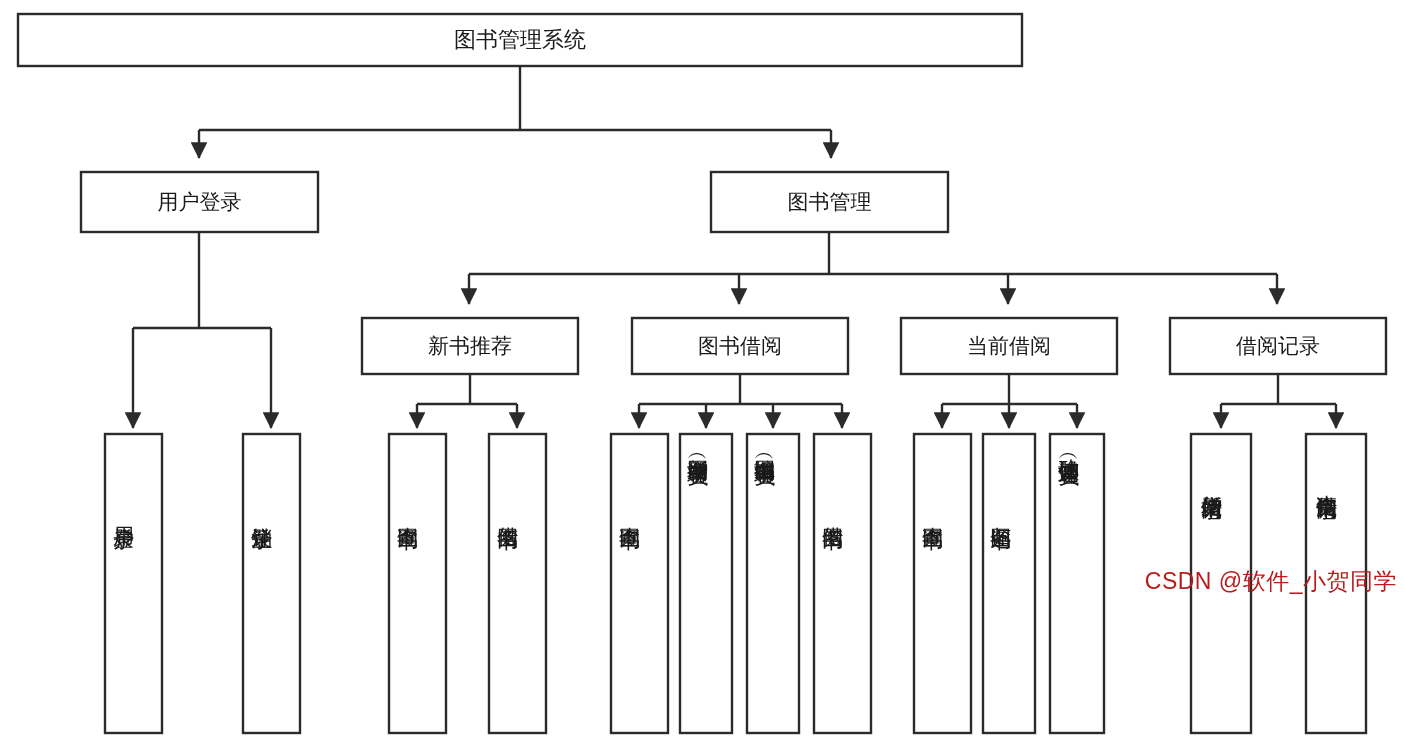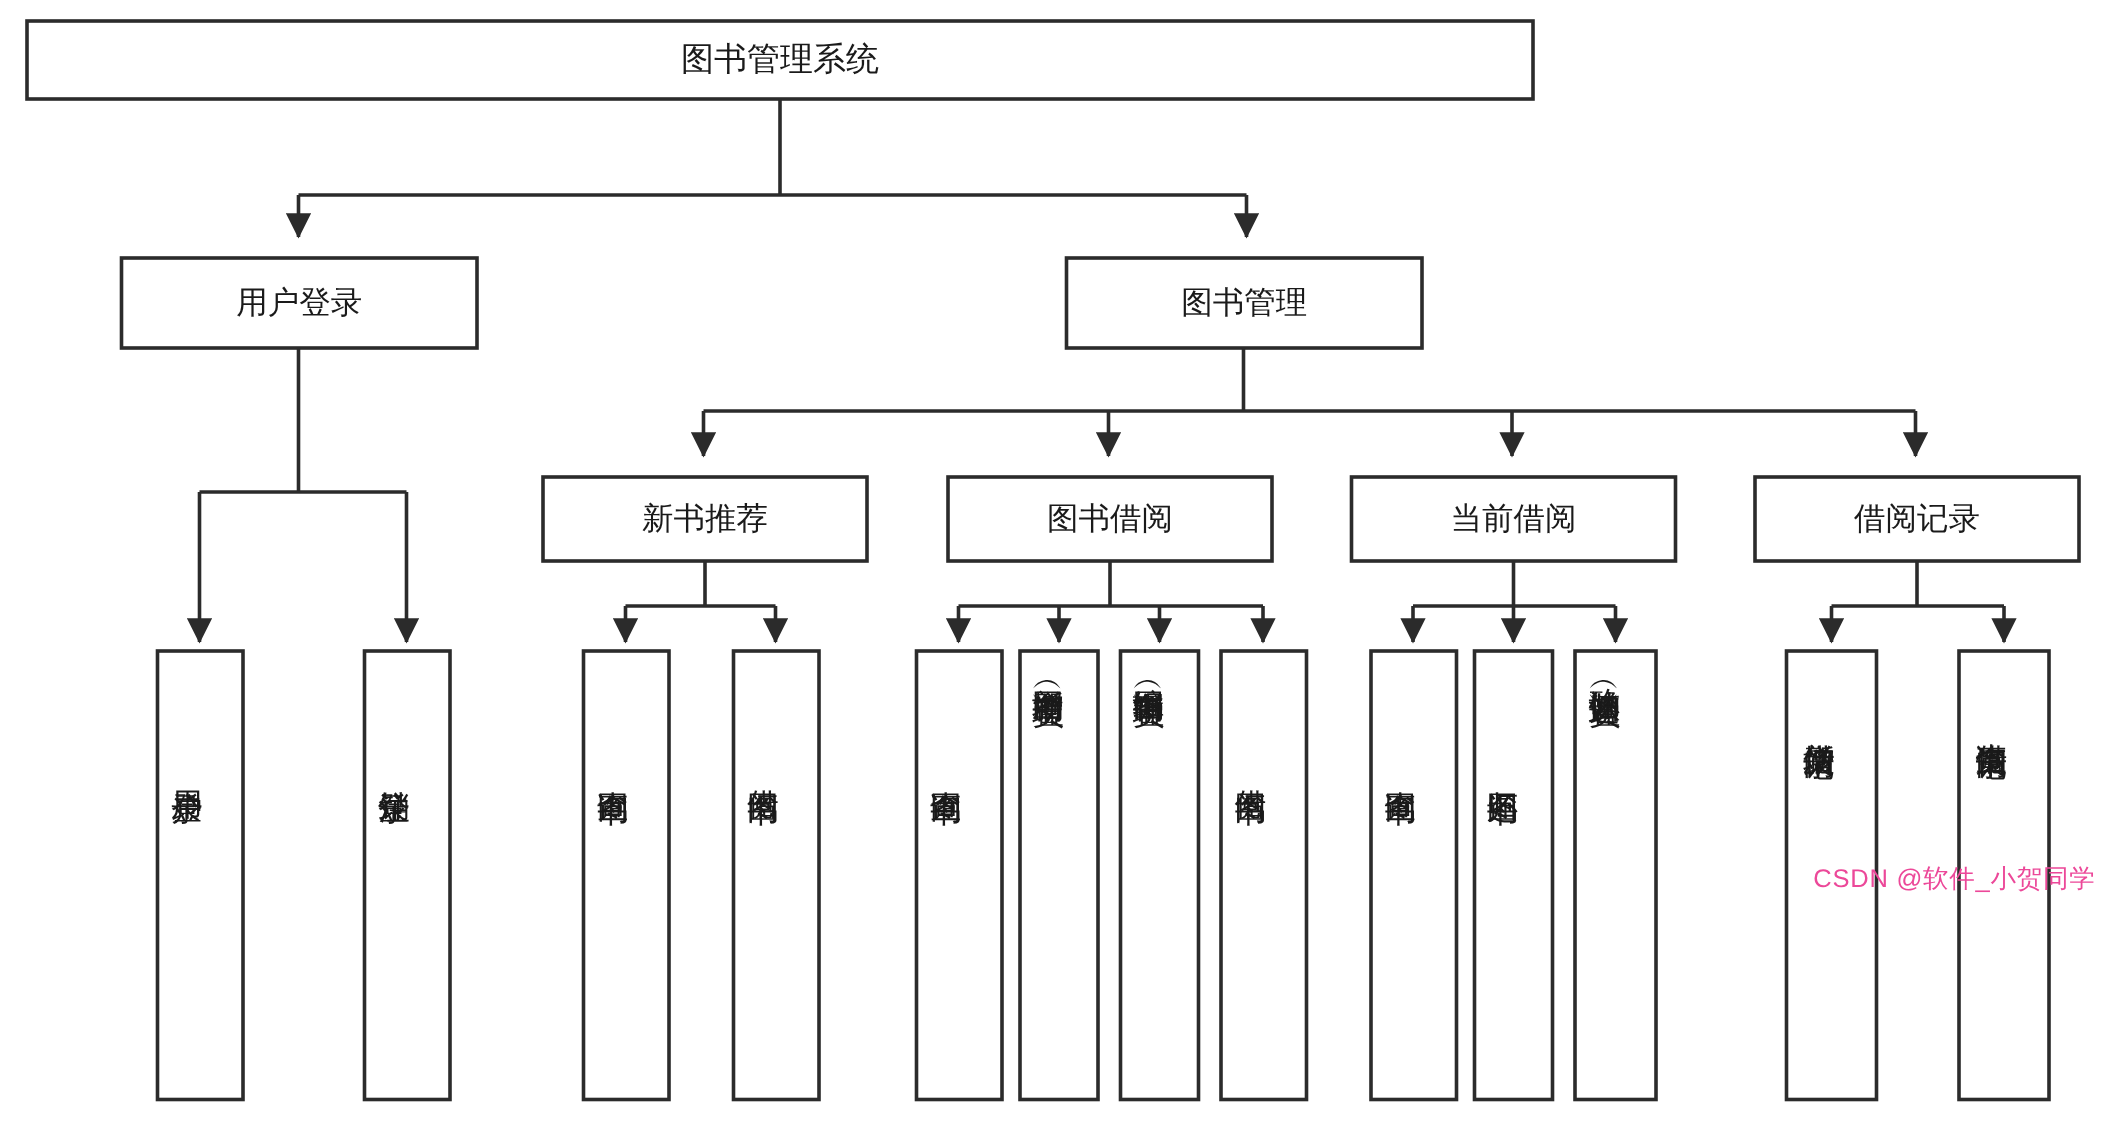--- a/index.html
+++ b/index.html
@@ -64,22 +64,22 @@
     letter-spacing: 1px;
     white-space: nowrap;
     text-align: start;
     pointer-events: none;
   }
   .watermark {
     position: absolute;
     right: 8px;
     bottom: 4px;
     font-family: "Liberation Sans", "DejaVu Sans", sans-serif;
-    font-size: 17px;
-    color: #ec4899;
+    font-size: 23px;
+    color: #b91c1c;
     letter-spacing: 0.5px;
     white-space: nowrap;
   }
 </style>
 </head>
 <body>
 
 <div id="diagram-root">
 
   <svg id="tree-svg" viewBox="0 0 1405 747" xmlns="http://www.w3.org/2000/svg">

